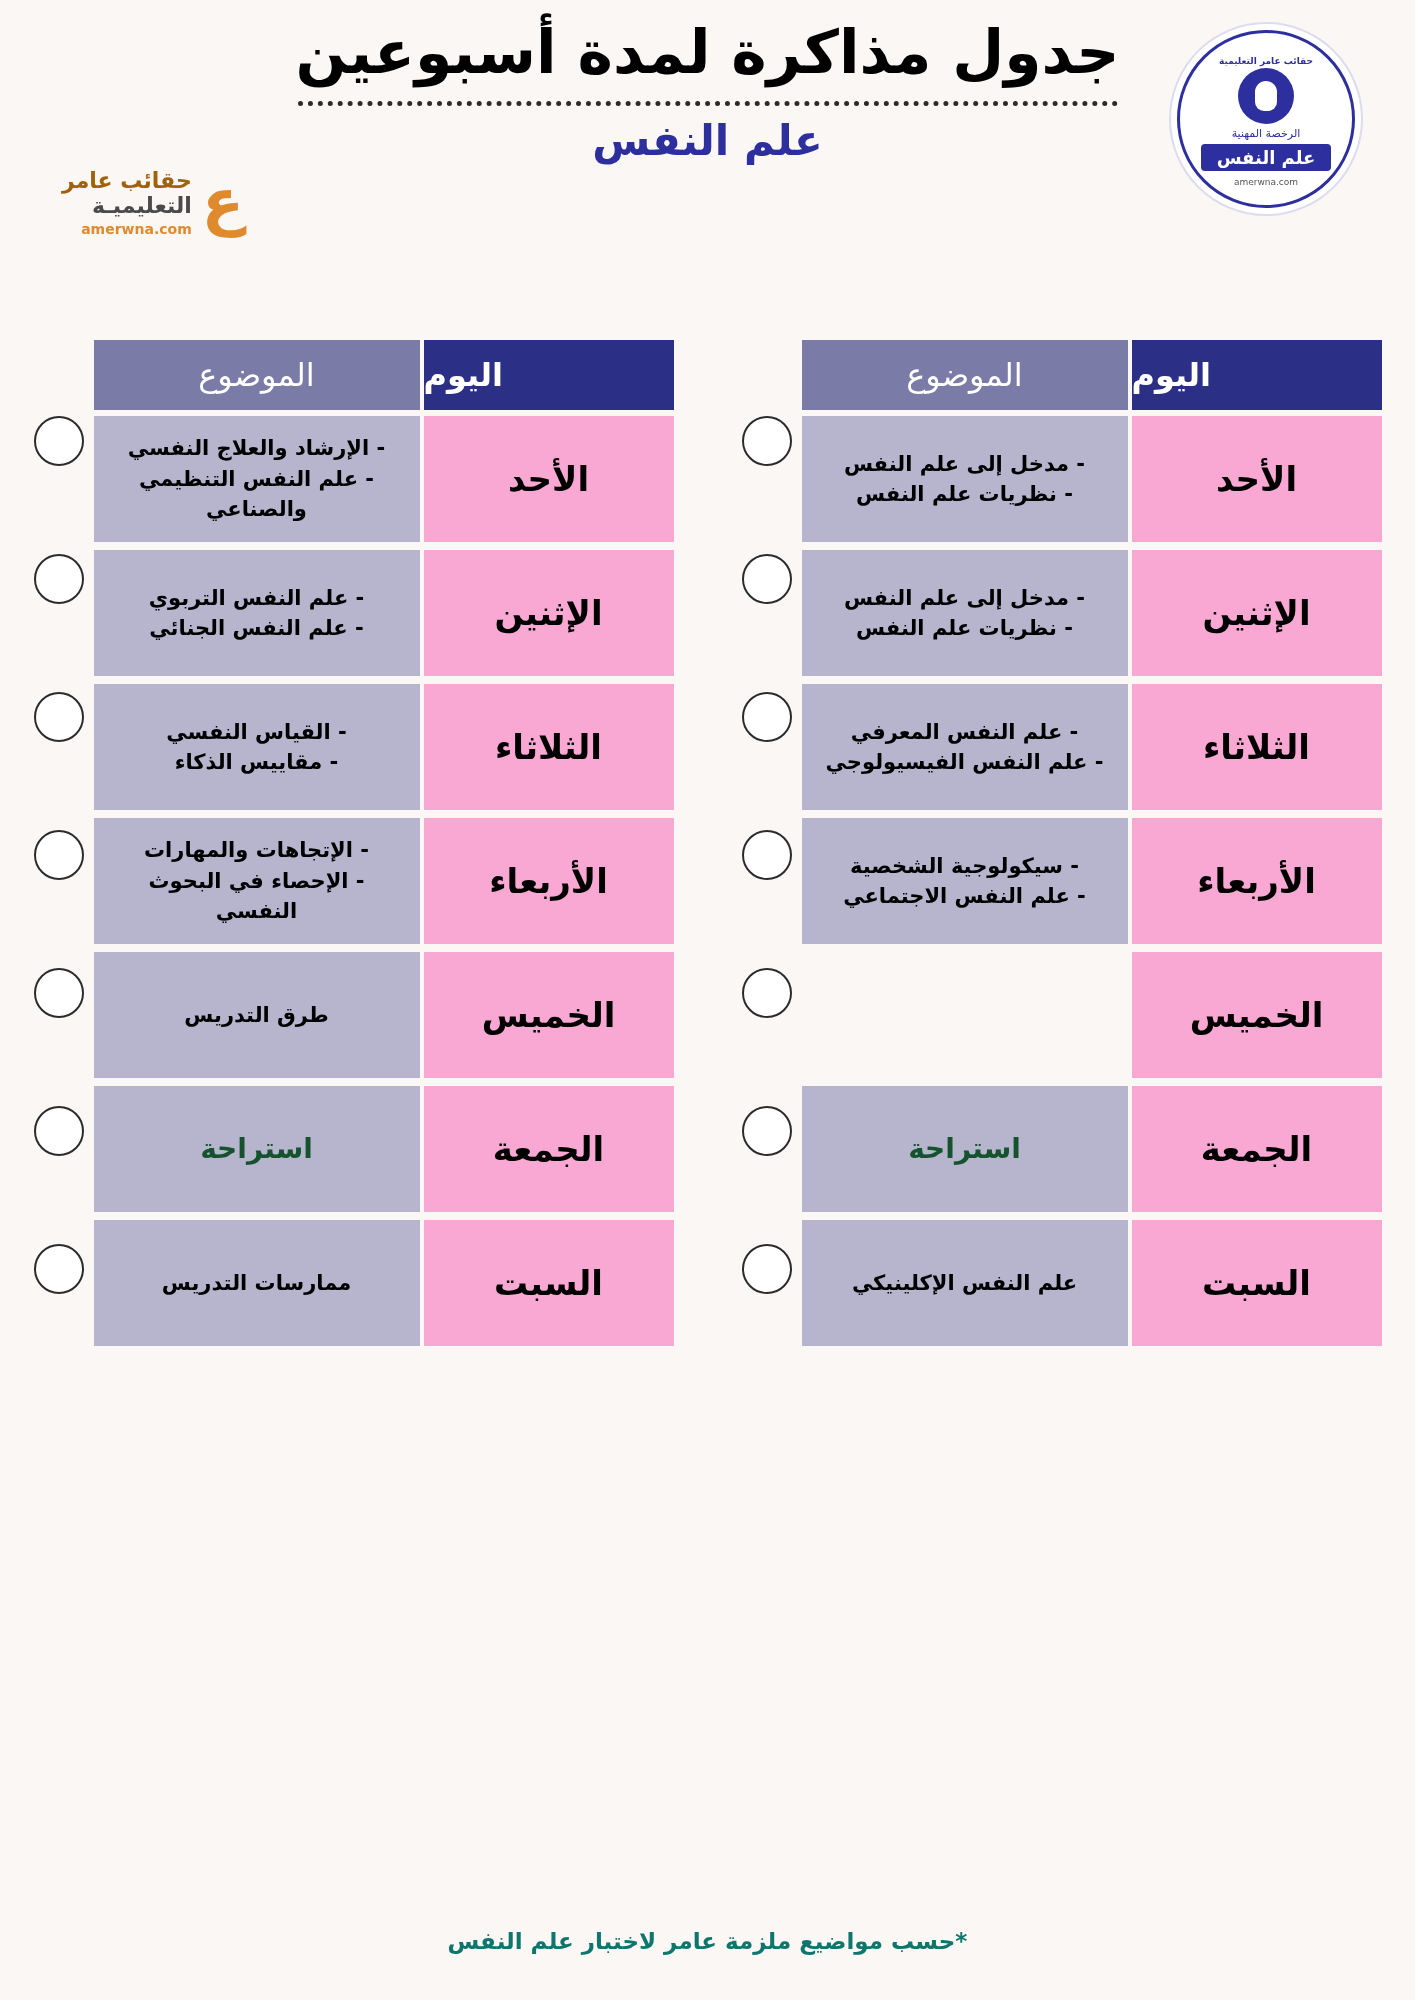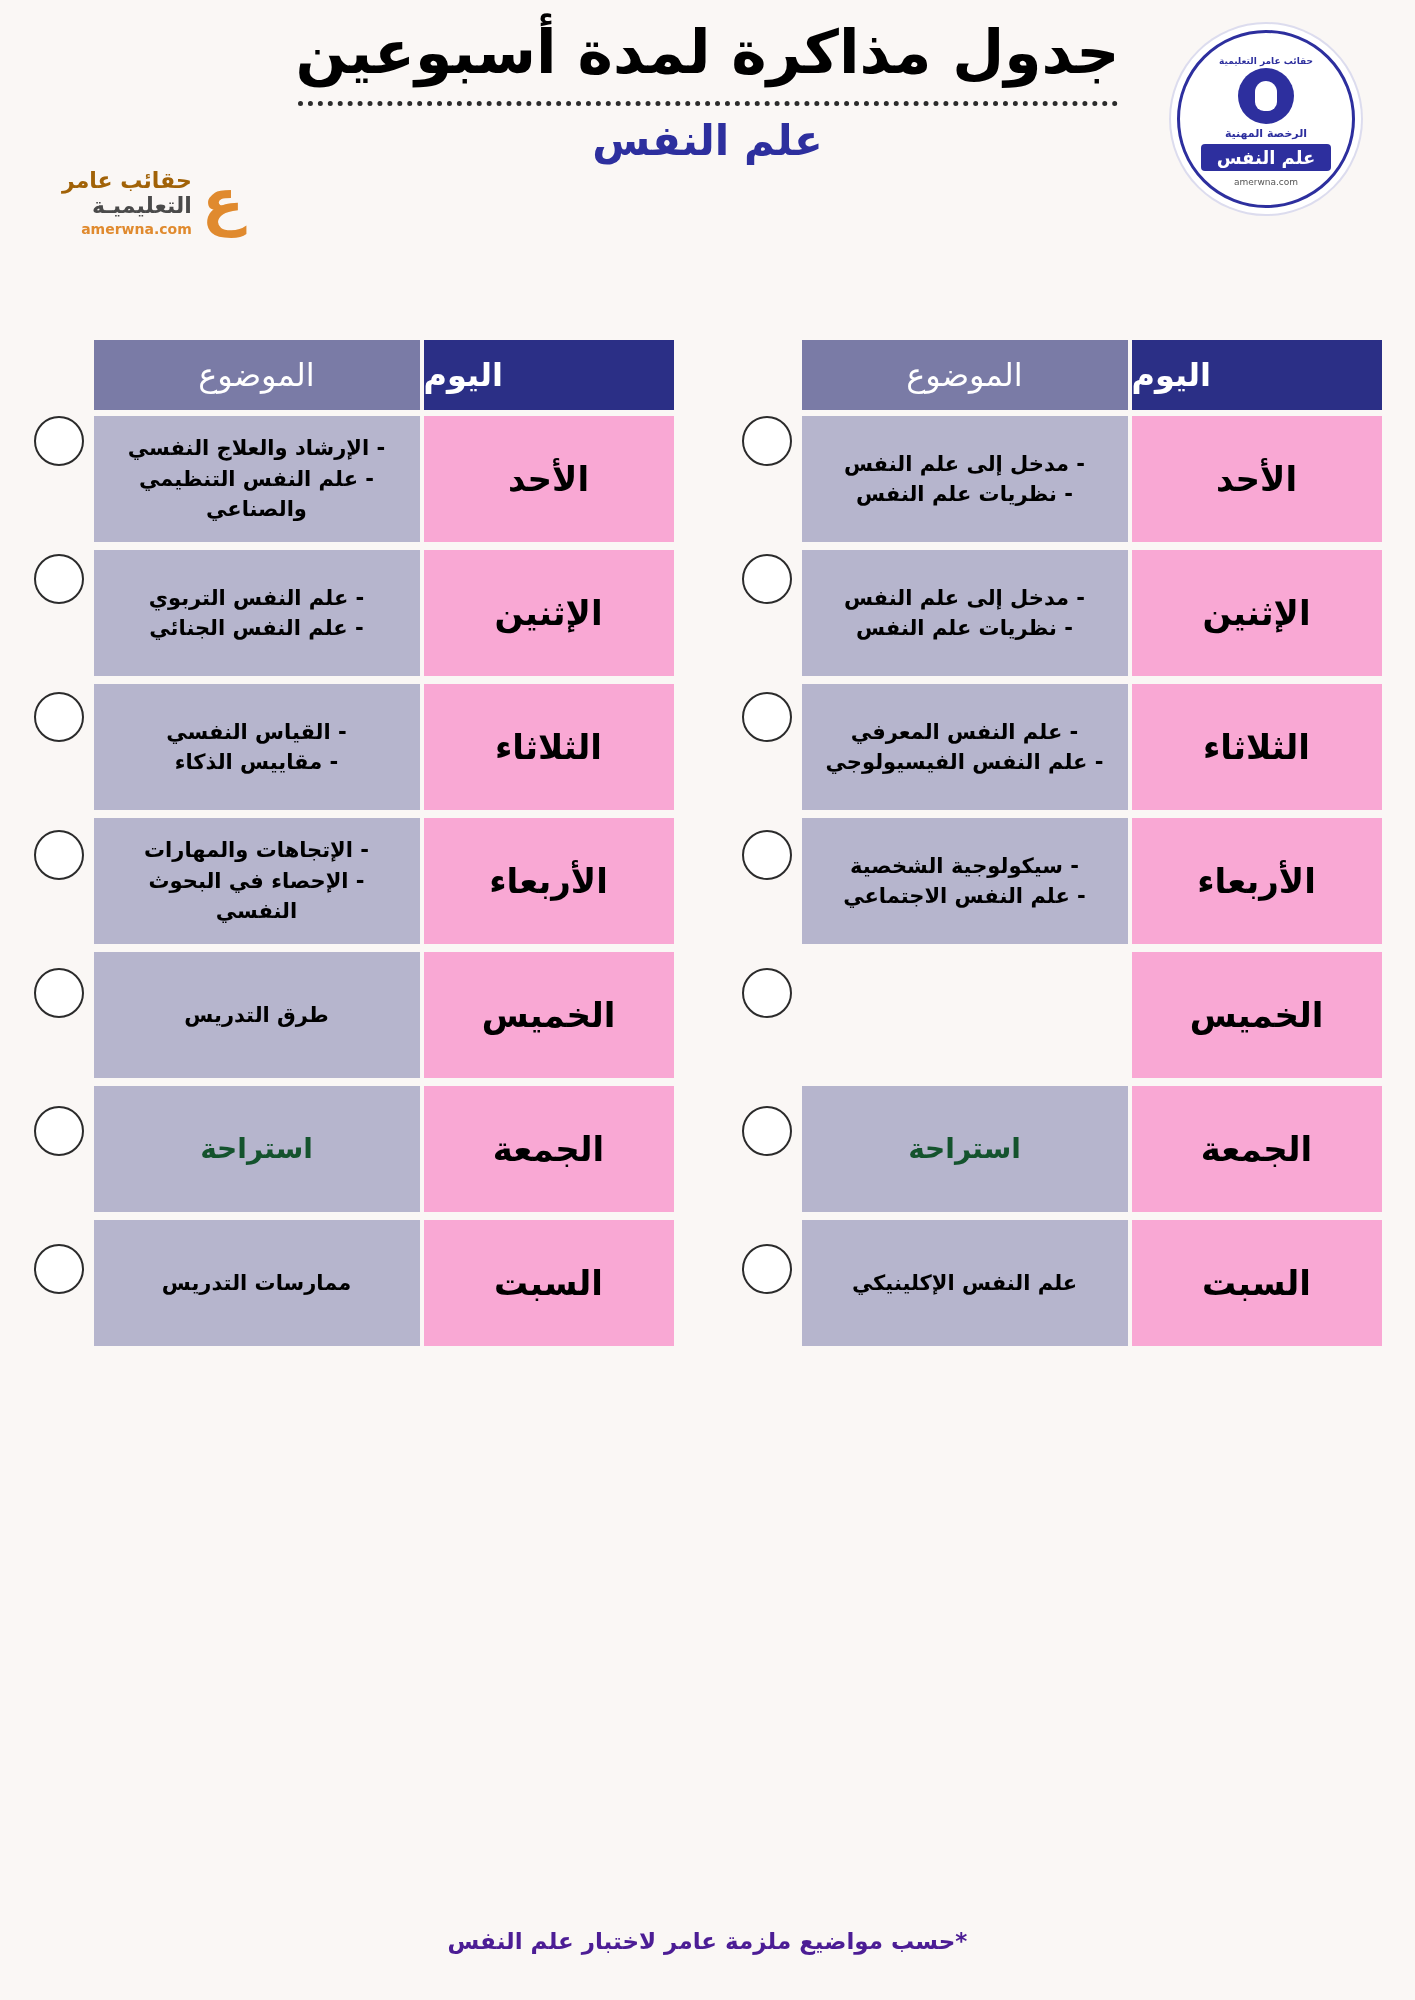--- a/index.html
+++ b/index.html
@@ -83,21 +83,21 @@
   }
   .badge-head::after {
     content: "";
     width: 22px;
     height: 30px;
     border-radius: 11px 11px 9px 9px;
     background: #ffffff;
   }
   .badge-label {
     font-size: 11px;
-    font-weight: bold;
+    font-weight: normal;
     color: #2d2f9e;
   }
   .badge-pill {
     margin-top: 4px;
     background: #2d2f9e;
     color: #ffffff;
     font-size: 18px;
     font-weight: bold;
     padding: 3px 16px;
     border-radius: 4px;
@@ -251,21 +251,21 @@
 
   
   .footer {
     position: absolute;
     bottom: 46px;
     right: 60px;
     left: 60px;
     text-align: center;
     font-size: 23px;
     font-weight: bold;
-    color: #4c1d95;
+    color: #0f766e;
   }
 </style>
 </head>
 <body>
 
 <div class="header">
 
   <div class="title-block">
     <div class="main-title">جدول مذاكرة لمدة أسبوعين</div>
     <div class="dotted-sep"></div>

